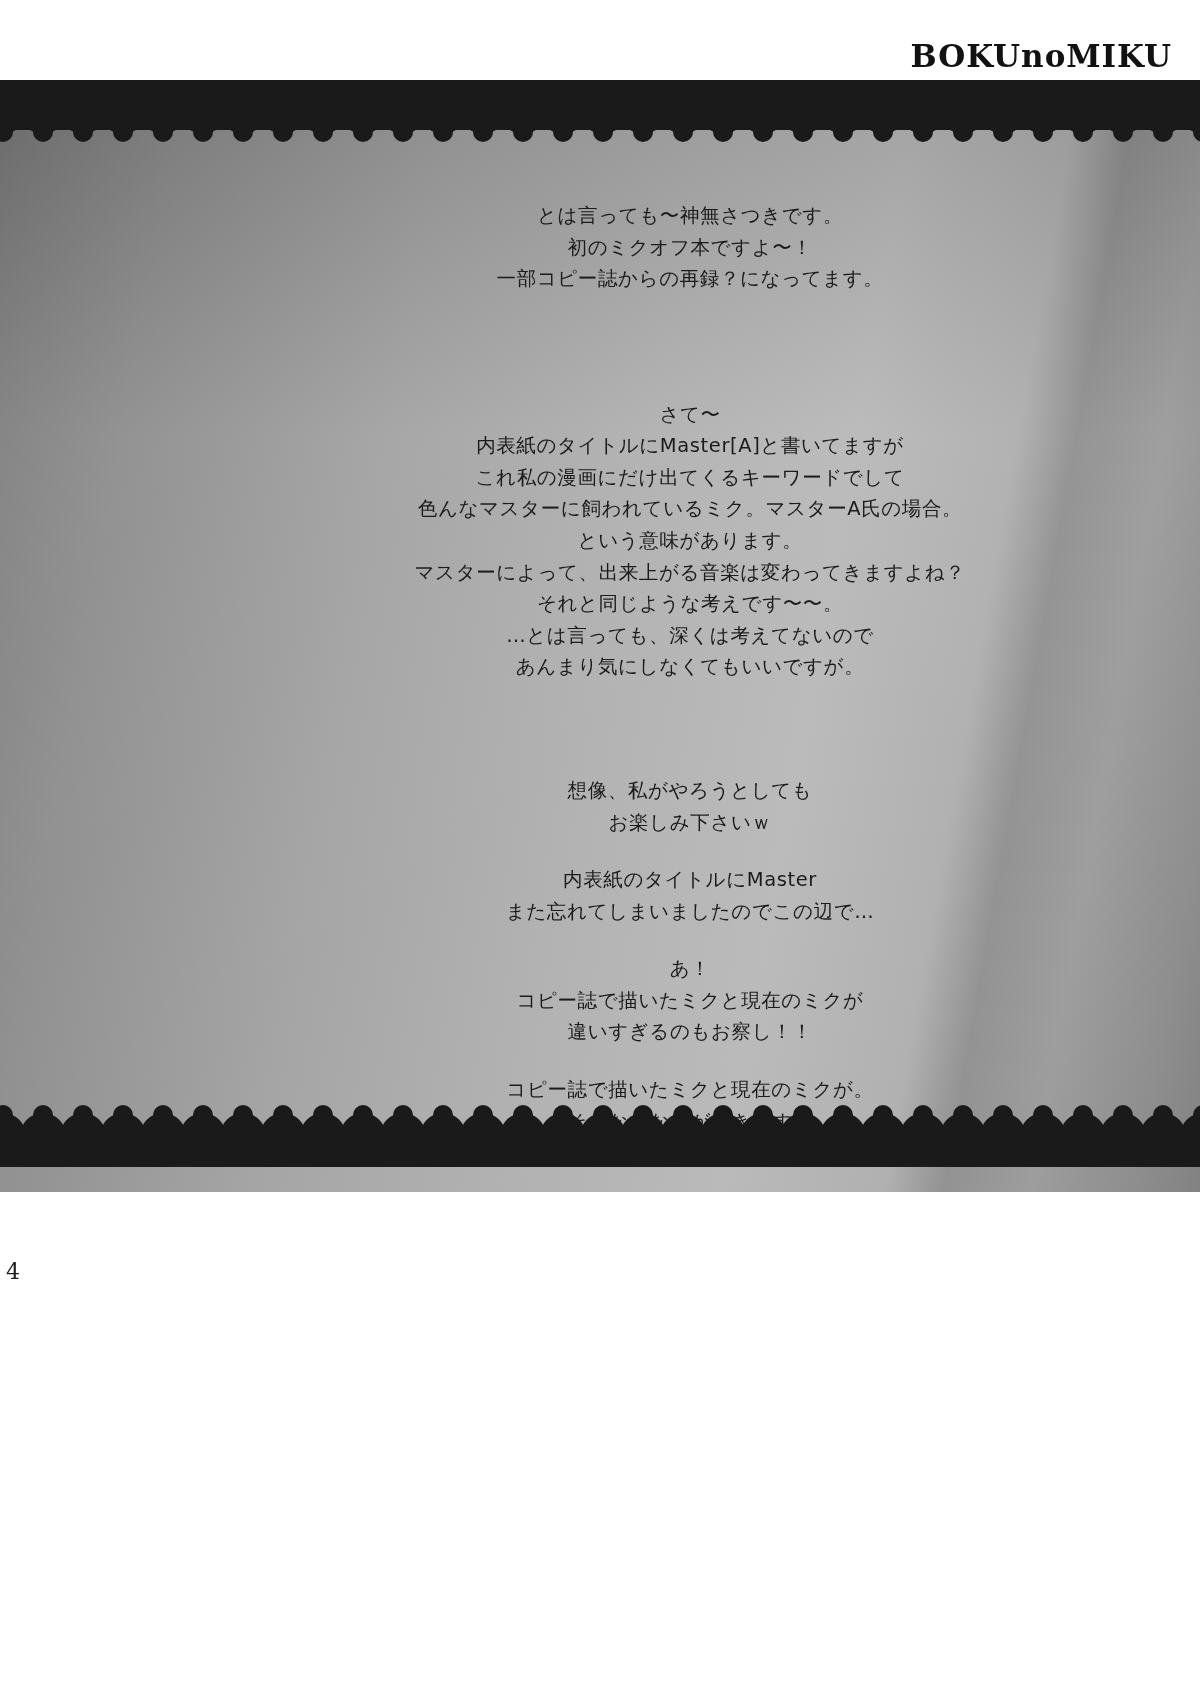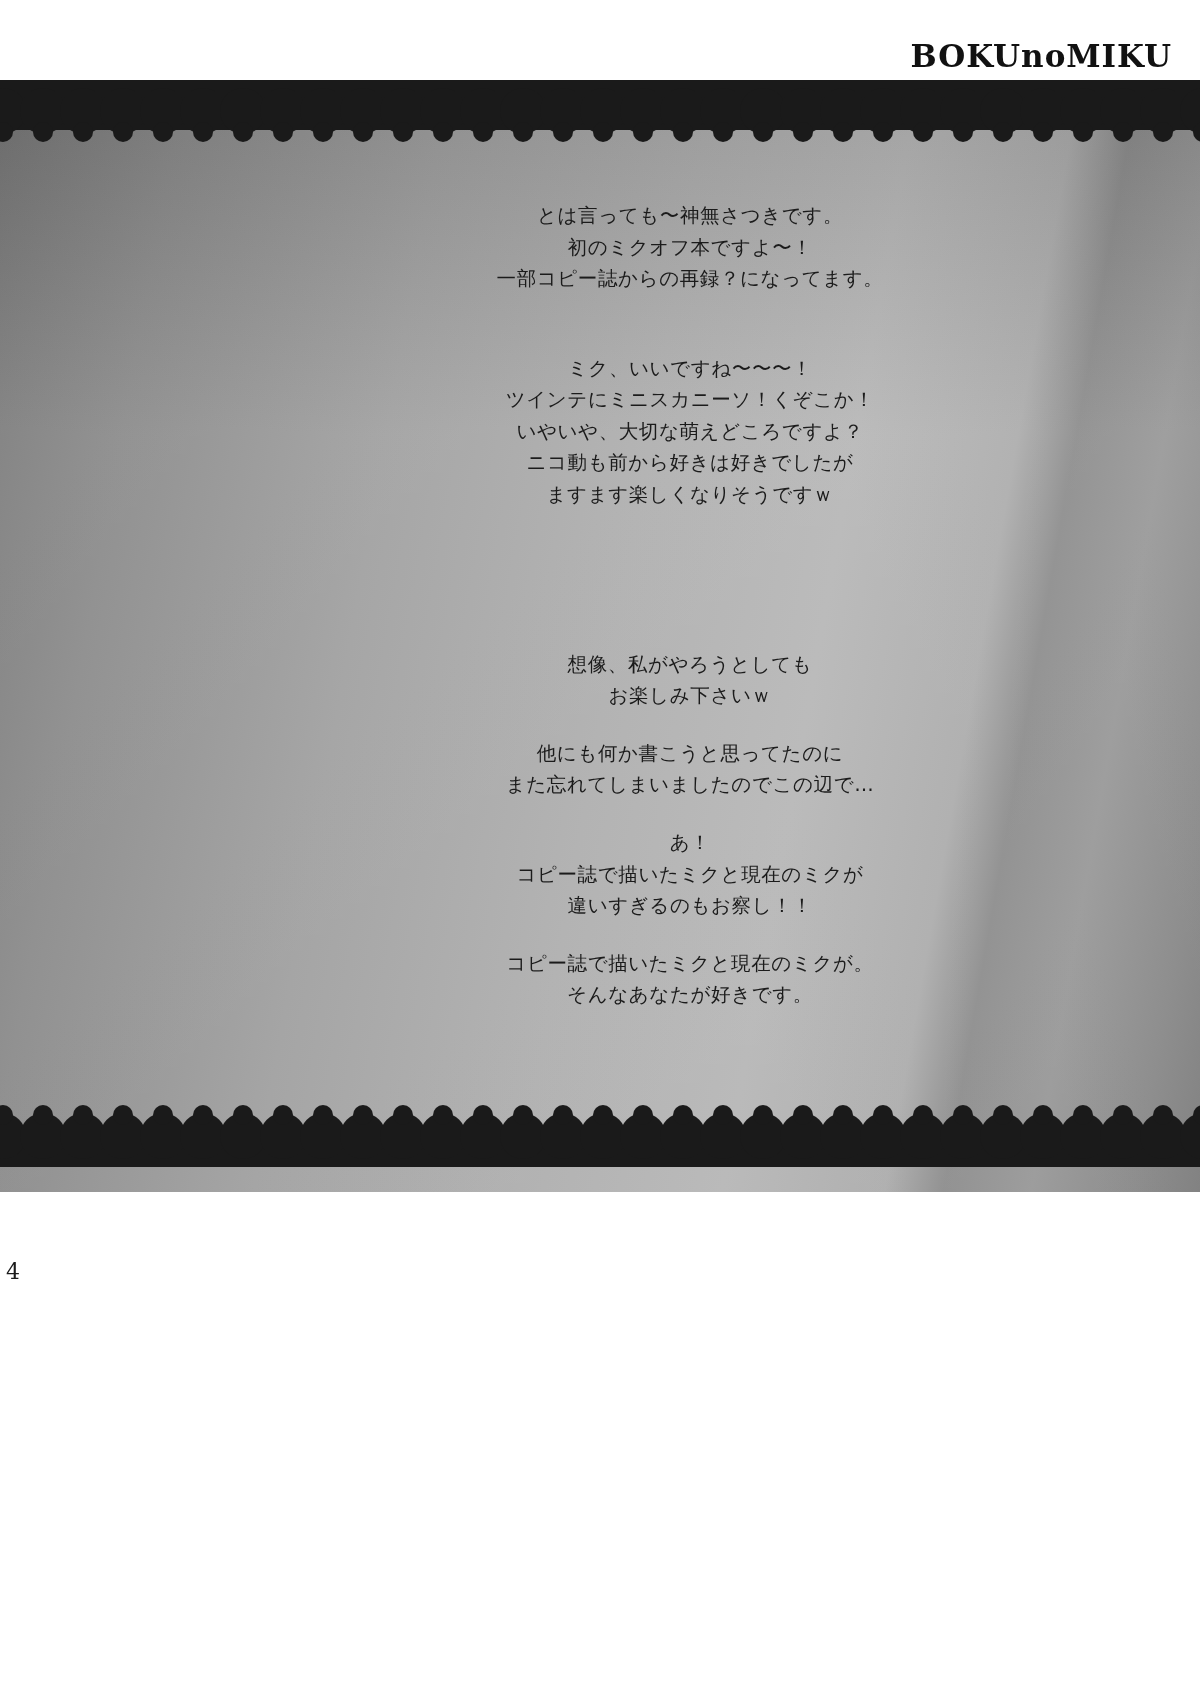--- a/index.html
+++ b/index.html
@@ -309,32 +309,36 @@
         <div class="scallop" style="left: 1180px;"></div>
         <div class="scallop-small" style="left: 1193px;"></div>
       </div>
   </div>
 
   <div class="text-column">
     <div class="para align-center">とは言っても〜神無さつきです。
 初のミクオフ本ですよ〜！
 一部コピー誌からの再録？になってます。</div>
     <div class="gap-lg"></div>
-    <div class="para align-center">ミク、いいですね〜〜〜！
-ツインテにミニスカニーソ！くぞこか！
-いやいや、大切な萌えどころですよ？
-ニコ動も前から好きは好きでしたが
-ますます楽しくなりそうですｗ</div>
     <div class="gap-md"></div>
+    <div class="para align-center">さて〜
+内表紙のタイトルにMaster[A]と書いてますが
+これ私の漫画にだけ出てくるキーワードでして
+色んなマスターに飼われているミク。マスターA氏の場合。
+という意味があります。
+マスターによって、出来上がる音楽は変わってきますよね？
+それと同じような考えです〜〜。
+…とは言っても、深くは考えてないので
+あんまり気にしなくてもいいですが。</div>
     <div class="gap-md"></div>
     <div class="gap-md"></div>
     <div class="para align-center">想像、私がやろうとしても
 お楽しみ下さいｗ</div>
     <div class="gap-sm"></div>
-    <div class="para align-center">他にも何か書こうと思ってたのに
+    <div class="para align-center">内表紙のタイトルにMaster
 また忘れてしまいましたのでこの辺で…</div>
     <div class="gap-sm"></div>
     <div class="para align-center">あ！
 コピー誌で描いたミクと現在のミクが
 違いすぎるのもお察し！！</div>
     <div class="gap-sm"></div>
     <div class="para align-center">コピー誌で描いたミクと現在のミクが。
 そんなあなたが好きです。</div>
   </div>
 

